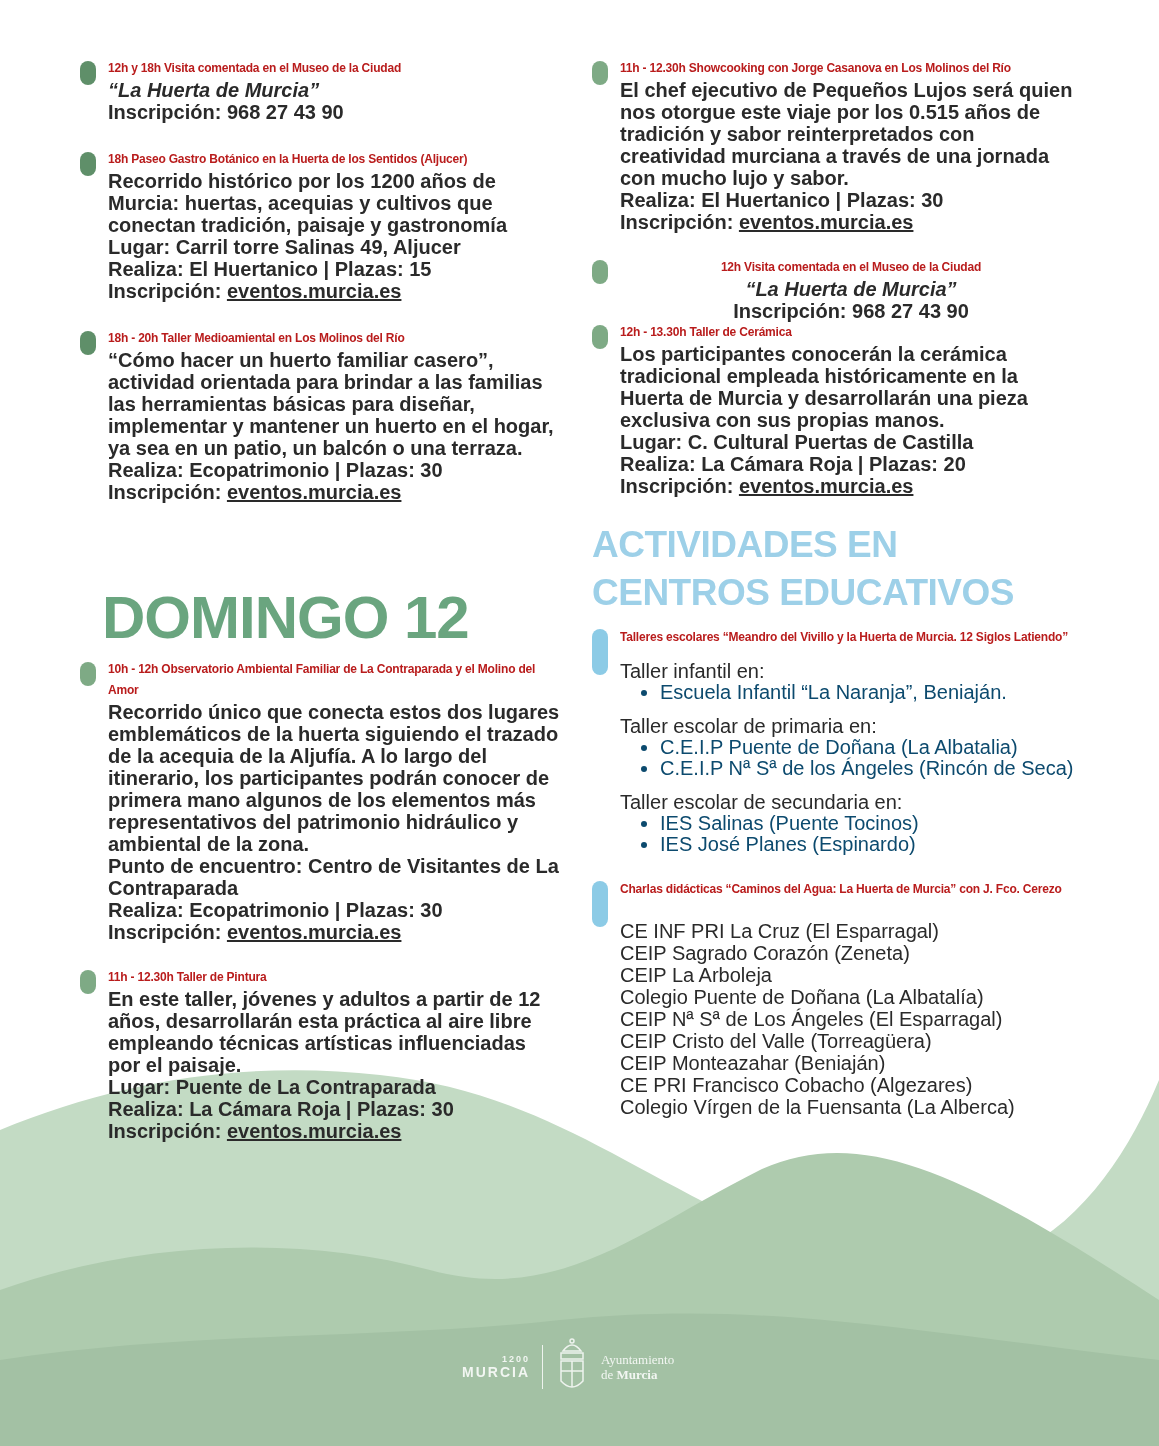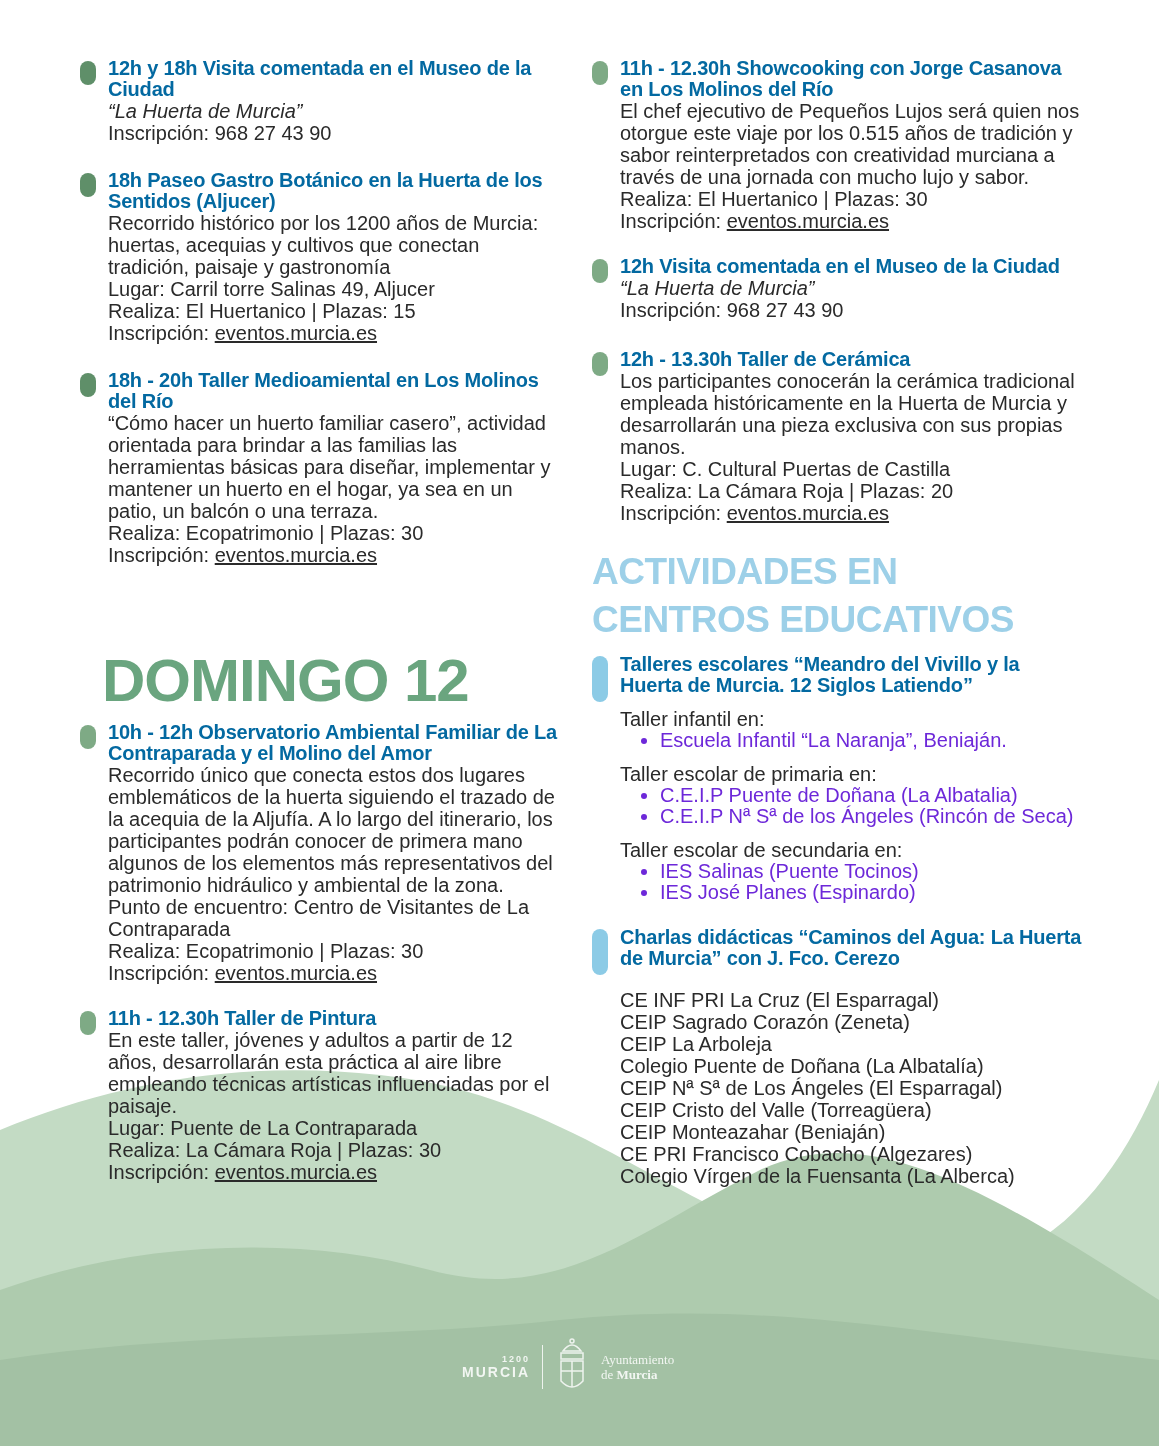--- a/index.html
+++ b/index.html
@@ -15,38 +15,38 @@
   .col-right { left:592px; top:58px; width:490px; }
 
   .event { position:relative; padding-left:28px; margin-bottom:24px; }
   .pill {
     position:absolute; left:0; top:3px; width:16px; height:24px;
     border-radius:8px; background:#5f8f69;
   }
   .pill.light { background:#7eaa85; }
   .pill.blue { background:#8ccbe6; height:46px; top:2px; }
   .ev-title {
-    font-weight:bold; font-size:20px; line-height:21px; color:#0369a1;
+    font-weight:bold; font-size:12px; line-height:21px; color:#b91c1c;
     letter-spacing:-0.2px;
   }
-  .ev-line { font-size:20px; line-height:22px; color:#2a2a2a; }
+  .ev-line { font-size:20px; line-height:22px; color:#2a2a2a;font-weight:bold; }
   .ev-line.italic { font-style:italic; }
   .link { text-decoration:underline; }
 
   .big-heading {
     font-weight:bold; color:#6aa57f; font-size:60px; line-height:62px;
     letter-spacing:-1px; margin:16px;
   }
   .blue-heading {
     font-weight:bold; color:#9dd0e8; font-size:37px; line-height:48px;
     letter-spacing:-0.5px;
   }
   .sub-label { font-size:20px; line-height:22px; color:#2a2a2a; }
   ul.bul { margin:0 0 0 0; padding:0 0 0 40px; }
-  ul.bul li { font-size:20px; line-height:21px; color:#6d28d9; }
+  ul.bul li { font-size:20px; line-height:21px; color:#0c4a6e; }
   .gap { height:12px; }
 
   .footer {
     position:absolute; z-index:2; left:462px; top:1332px; height:70px;
     display:flex; align-items:center; gap:12px; color:#f2f6f2;
   }
   .murcia-logo { display:flex; flex-direction:column; align-items:flex-end; }
   .murcia-1200 { font-size:9px; letter-spacing:2px; font-weight:bold; }
   .murcia-word { font-size:14px; letter-spacing:2px; font-weight:bold; }
   .divider { width:1px; height:44px; background:#eef3ee; }
@@ -113,21 +113,21 @@
 <div class="col col-right">
 
   <div class="event">
     <span class="pill light"></span>
     <div class="ev-title">11h - 12.30h Showcooking con Jorge Casanova en Los Molinos del Río</div>
     <div class="ev-line">El chef ejecutivo de Pequeños Lujos será quien nos otorgue este viaje por los 0.515 años de tradición y sabor reinterpretados con creatividad murciana a través de una jornada con mucho lujo y sabor.</div>
     <div class="ev-line">Realiza: El Huertanico | Plazas: 30</div>
     <div class="ev-line"><span>Inscripción: </span><a class="link">eventos.murcia.es</a></div>
   </div>
 
-  <div class="event" style="margin-bottom:28px;">
+  <div class="event" style="margin-bottom:0;text-align:center;">
     <span class="pill light"></span>
     <div class="ev-title">12h Visita comentada en el Museo de la Ciudad</div>
     <div class="ev-line italic">“La Huerta de Murcia”</div>
     <div class="ev-line"><span>Inscripción: </span><span>968 27 43 90</span></div>
   </div>
 
   <div class="event">
     <span class="pill light"></span>
     <div class="ev-title">12h - 13.30h Taller de Cerámica</div>
     <div class="ev-line">Los participantes conocerán la cerámica tradicional empleada históricamente en la Huerta de Murcia y desarrollarán una pieza exclusiva con sus propias manos.</div>

